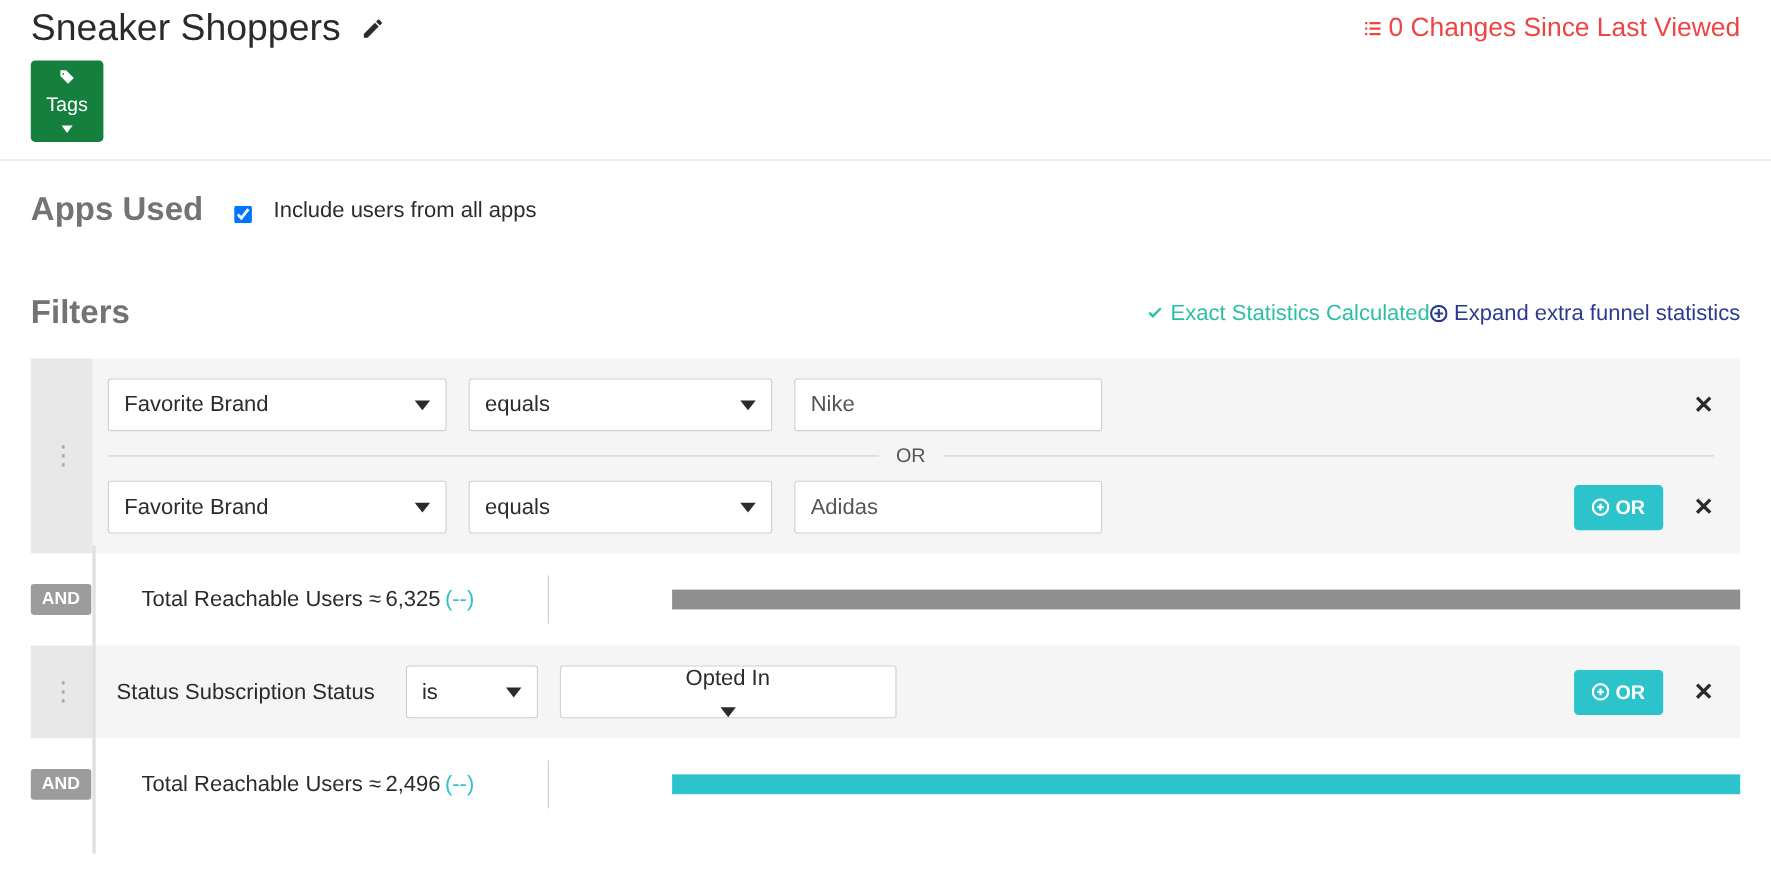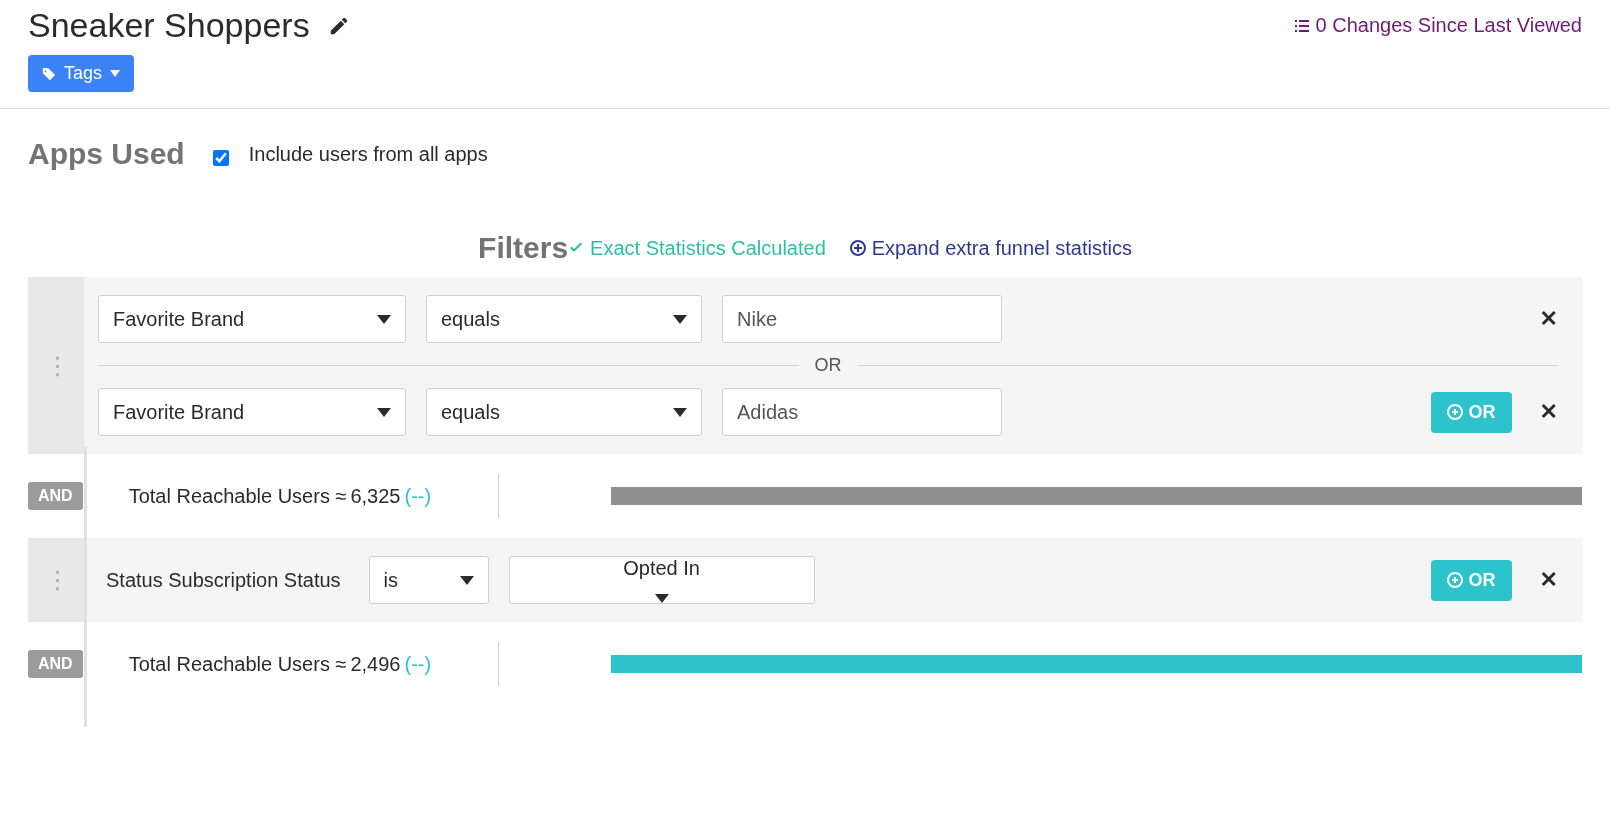--- a/index.html
+++ b/index.html
@@ -14,53 +14,54 @@
 .header-row {
   display: flex;
   justify-content: space-between;
   align-items: center;
   margin-bottom: 10px;
 }
 .title-wrap { display: flex; align-items: center; gap: 18px; }
 .page-title { font-size: 34px; font-weight: 500; color: #2b2b2b; }
 .edit-icon { width: 22px; height: 22px; color: #2b2b2b; cursor: pointer; }
 .changes-link {
-  color: #701a75;
-  font-size: 20px;
+  color: #ef4444;
+  font-size: 24px;
   display: flex;
   align-items: center;
   gap: 6px;
   cursor: pointer;
   text-align: right;
 }
 .tags-btn {
-  background: #3b82f6;
+  background: #15803d;
   color: #fff;
   border: none;
   border-radius: 4px;
   padding: 8px 14px;
   font-size: 18px;
   display: inline-flex;
   align-items: center;
   gap: 8px;
   cursor: pointer;
+  flex-direction: column;
 }
 .tags-btn svg { width: 14px; height: 14px; }
 .divider-line { border-top: 1px solid #e0e0e0; margin: 16px -28px 28px -28px; }
 .section-label { font-size: 30px; font-weight: 600; color: #737373; }
 .apps-row { display: flex; align-items: center; gap: 28px; margin-bottom: 60px; }
 .checkbox-label { display: flex; align-items: flex-end; gap: 20px; font-size: 20px; color: #2b2b2b; }
 .checkbox-label input { width: 16px; height: 16px; cursor: pointer; }
 .filters-header {
   display: flex;
-  justify-content: center;
-  align-items: center;
-  margin-bottom: 12px;
-}
-.filters-right { display: flex; align-items: center; gap: 24px; }
+  justify-content: space-between;
+  align-items: center;
+  margin-bottom: 24px;
+}
+.filters-right { display: flex; align-items: center; }
 .stat-calc { color: #2cbfa3; font-size: 20px; display: flex; align-items: center; gap: 6px; }
 .expand-link { color: #2b3a8f; font-size: 20px; display: flex; align-items: center; gap: 6px; cursor: pointer; }
 .filter-group {
   background: #f5f5f5;
   display: flex;
 }
 .drag-handle {
   width: 56px;
   min-width: 56px;
   background: #e8e8e8;

